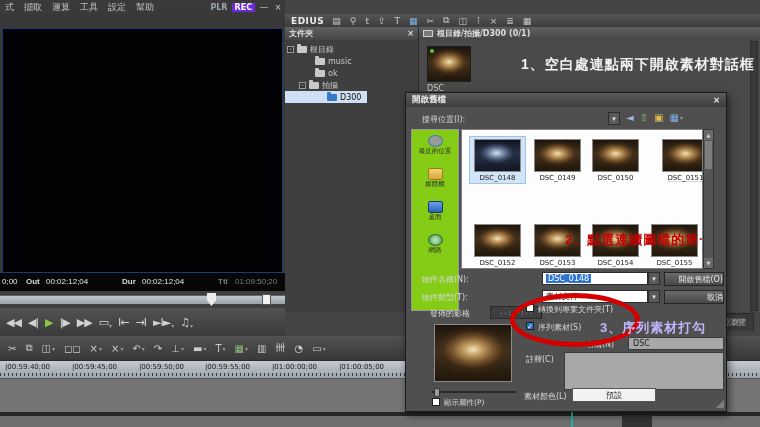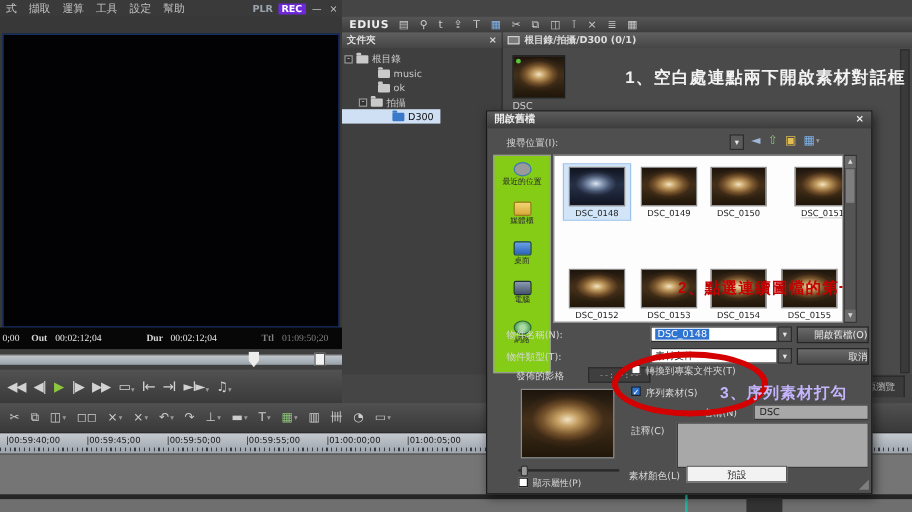--- a/index.html
+++ b/index.html
@@ -11,21 +11,21 @@
 
 #player{left:0;top:0;width:285px;height:336px;background:#383838}
 #menubar{left:0;top:14px;width:285px;height:14px;background:#3a3a3a;display:flex;align-items:center;font-size:9px;color:#c4c4c4}
 #menubar .mi{padding:0 5px;white-space:nowrap}
 #menu-right{position:absolute;right:2px;top:0;height:14px;display:flex;align-items:center;gap:4px;font-size:8px}
 #plr{color:#9aa4ae;font-weight:bold}
 #rec{background:#6d28d9;color:#fff;font-weight:bold;padding:0 3px;border-radius:1px}
 .winbtn{color:#cfcfcf;font-size:8px;width:10px;text-align:center}
 #preview{left:2px;top:28px;width:281px;height:245px;background:#020204;border:1px solid #1c3a78}
 #tcbar{left:0;top:273px;width:285px;height:18px;background:#070707;color:#e6e6e6;
-  font-family:Liberation Serif, serif;font-size:8px;line-height:18px}
+  font-family:Liberation Sans, sans-serif;font-size:8px;line-height:18px}
 #tcbar .lab{color:#d8d8d8;font-weight:bold}
 #tcbar .dim{color:#7f7f7f}
 #scrub{left:0;top:291px;width:285px;height:17px;background:#3f3f3f}
 #scrub-track{position:absolute;left:0;top:4px;width:285px;height:9px;background:linear-gradient(#c2c8ce,#9aa2aa);border-top:1px solid #666}
 #scrub-marker{position:absolute;left:207px;top:2px;width:9px;height:13px;background:#ececec;
   clip-path:polygon(0 0,100% 0,100% 55%,50% 100%,0 55%)}
 #scrub-out{position:absolute;left:262px;top:3px;width:9px;height:11px;background:#f2f2f2;border:1px solid #555}
 #transport{left:0;top:308px;width:285px;height:28px;background:linear-gradient(#525252,#3a3a3a);
   display:flex;align-items:center;gap:7px;padding-left:6px;color:#d2d2d2;font-size:11px}
 #transport .tbic{display:flex;align-items:flex-end;letter-spacing:-1px;white-space:nowrap}
@@ -322,24 +322,20 @@
         <div class="pb-lab">最近的位置</div>
       </div>
         <div class="pb-item ic-libraries">
         <div class="pb-ic"></div>
         <div class="pb-lab">媒體櫃</div>
       </div>
         <div class="pb-item ic-desktop">
         <div class="pb-ic"></div>
         <div class="pb-lab">桌面</div>
       </div>
-        <div class="pb-item ic-computer">
-        <div class="pb-ic"></div>
-        <div class="pb-lab">電腦</div>
-      </div>
         <div class="pb-item ic-network">
         <div class="pb-ic"></div>
         <div class="pb-lab">網路</div>
       </div>
       </div>
 
     <div id="filearea">
       <div>
           <div class="file row1 selected cool" style="left: 8px; top: 7px;">
           <div class="thumb sky cool"></div>

